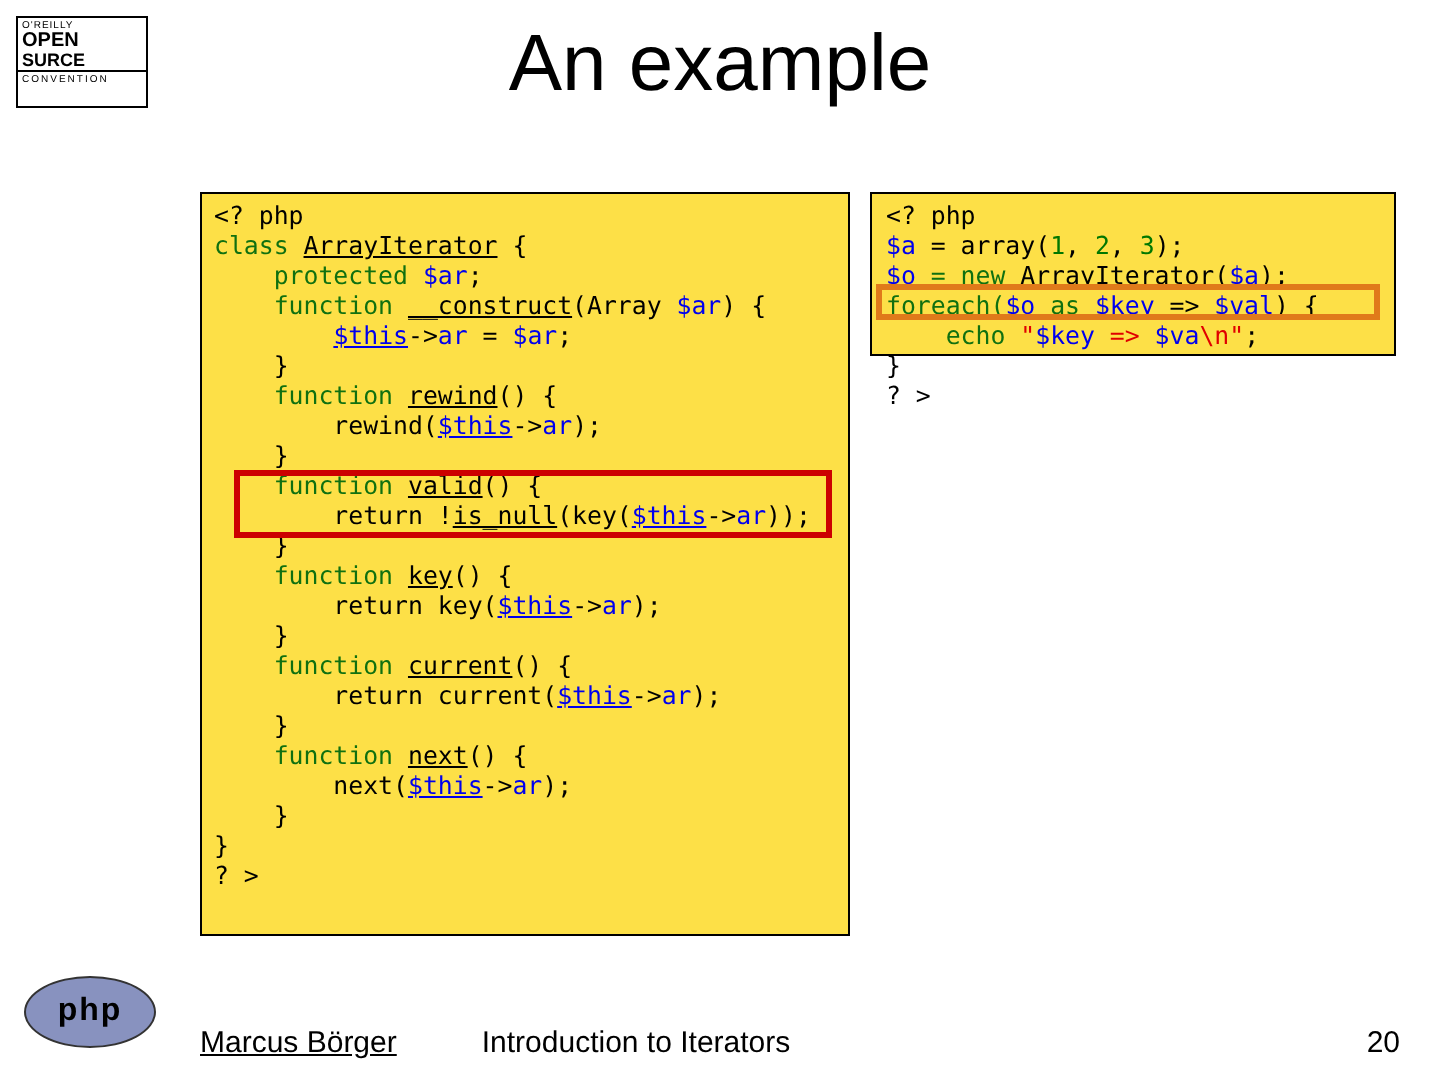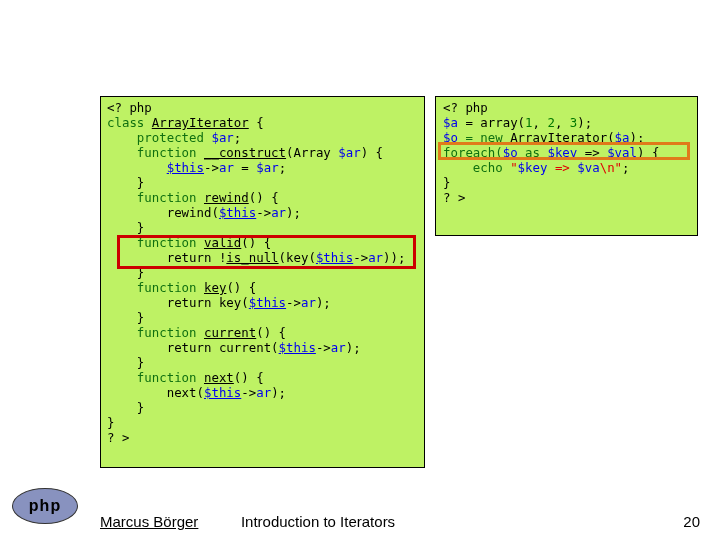--- a/index.html
+++ b/index.html
@@ -61,39 +61,39 @@
     top: 10px;
     left: 0;
     width: 720px;
     text-align: center;
     font-size: 40px;
     font-weight: normal;
   }
   .code-left, .code-right {
     position: absolute;
     border: 1px solid #000;
-    background: #bef264;
+    background: #fde047;
     font-family: "Lucida Console", Monaco, monospace;
     font-size: 12.4px;
     line-height: 15px;
     white-space: pre;
     box-sizing: border-box;
     padding: 3px 6px;
   }
   .code-left {
     top: 96px;
     left: 100px;
     width: 325px;
     height: 372px;
   }
   .code-right {
     top: 96px;
     left: 435px;
     width: 263px;
-    height: 140px;
+    height: 82px;
     padding-left: 7px;
   }
   .kw   { color: #107010; }    
   .nm   { color: #000; }       
   .var  { color: #0000ee; }    
   .this { color: #0000ee; text-decoration: underline; } 
   .fn   { color: #000; text-decoration: underline; }     
   .num  { color: #007700; }    
   .str  { color: #e00000; }    
   .box-red {
@@ -141,21 +141,28 @@
   }
   .footer .author  { position: absolute; left: 100px; bottom: 0; text-decoration: underline; }
   .footer .center  { position: absolute; left: 0; width: 636px; text-align: center; bottom: 0; }
   .footer .pagenum { position: absolute; right: 20px; bottom: 0; }
 </style>
 </head>
 <body>
 
 <div class="slide">
 
-
+  <div class="oscon-logo">
+    <div class="row1">O'REILLY</div>
+    <div class="row2"><span>OPEN</span></div>
+    <div class="row3"><span class="red">S</span><span>URCE</span></div>
+    <div class="row4">CONVENTION</div>
+  </div>
+
+  <div class="title">An example</div>
 
   <div class="code-left"><span class="nm">&lt;? </span><span class="nm">php</span>
 <span class="kw">class </span><span class="fn">ArrayIterator</span><span class="nm"> {</span>
 <span class="kw">    protected </span><span class="var">$ar</span><span class="nm">;</span>
 <span class="kw">    function </span><span class="fn">__construct</span><span class="nm">(Array </span><span class="var">$ar</span><span class="nm">) {</span>
 <span class="nm">        </span><span class="this">$this</span><span class="nm">-&gt;</span><span class="var">ar</span><span class="nm"> = </span><span class="var">$ar</span><span class="nm">;</span>
 <span class="nm">    }</span>
 <span class="kw">    function </span><span class="fn">rewind</span><span class="nm">() {</span>
 <span class="nm">        rewind(</span><span class="this">$this</span><span class="nm">-&gt;</span><span class="var">ar</span><span class="nm">);</span>
 <span class="nm">    }</span>

